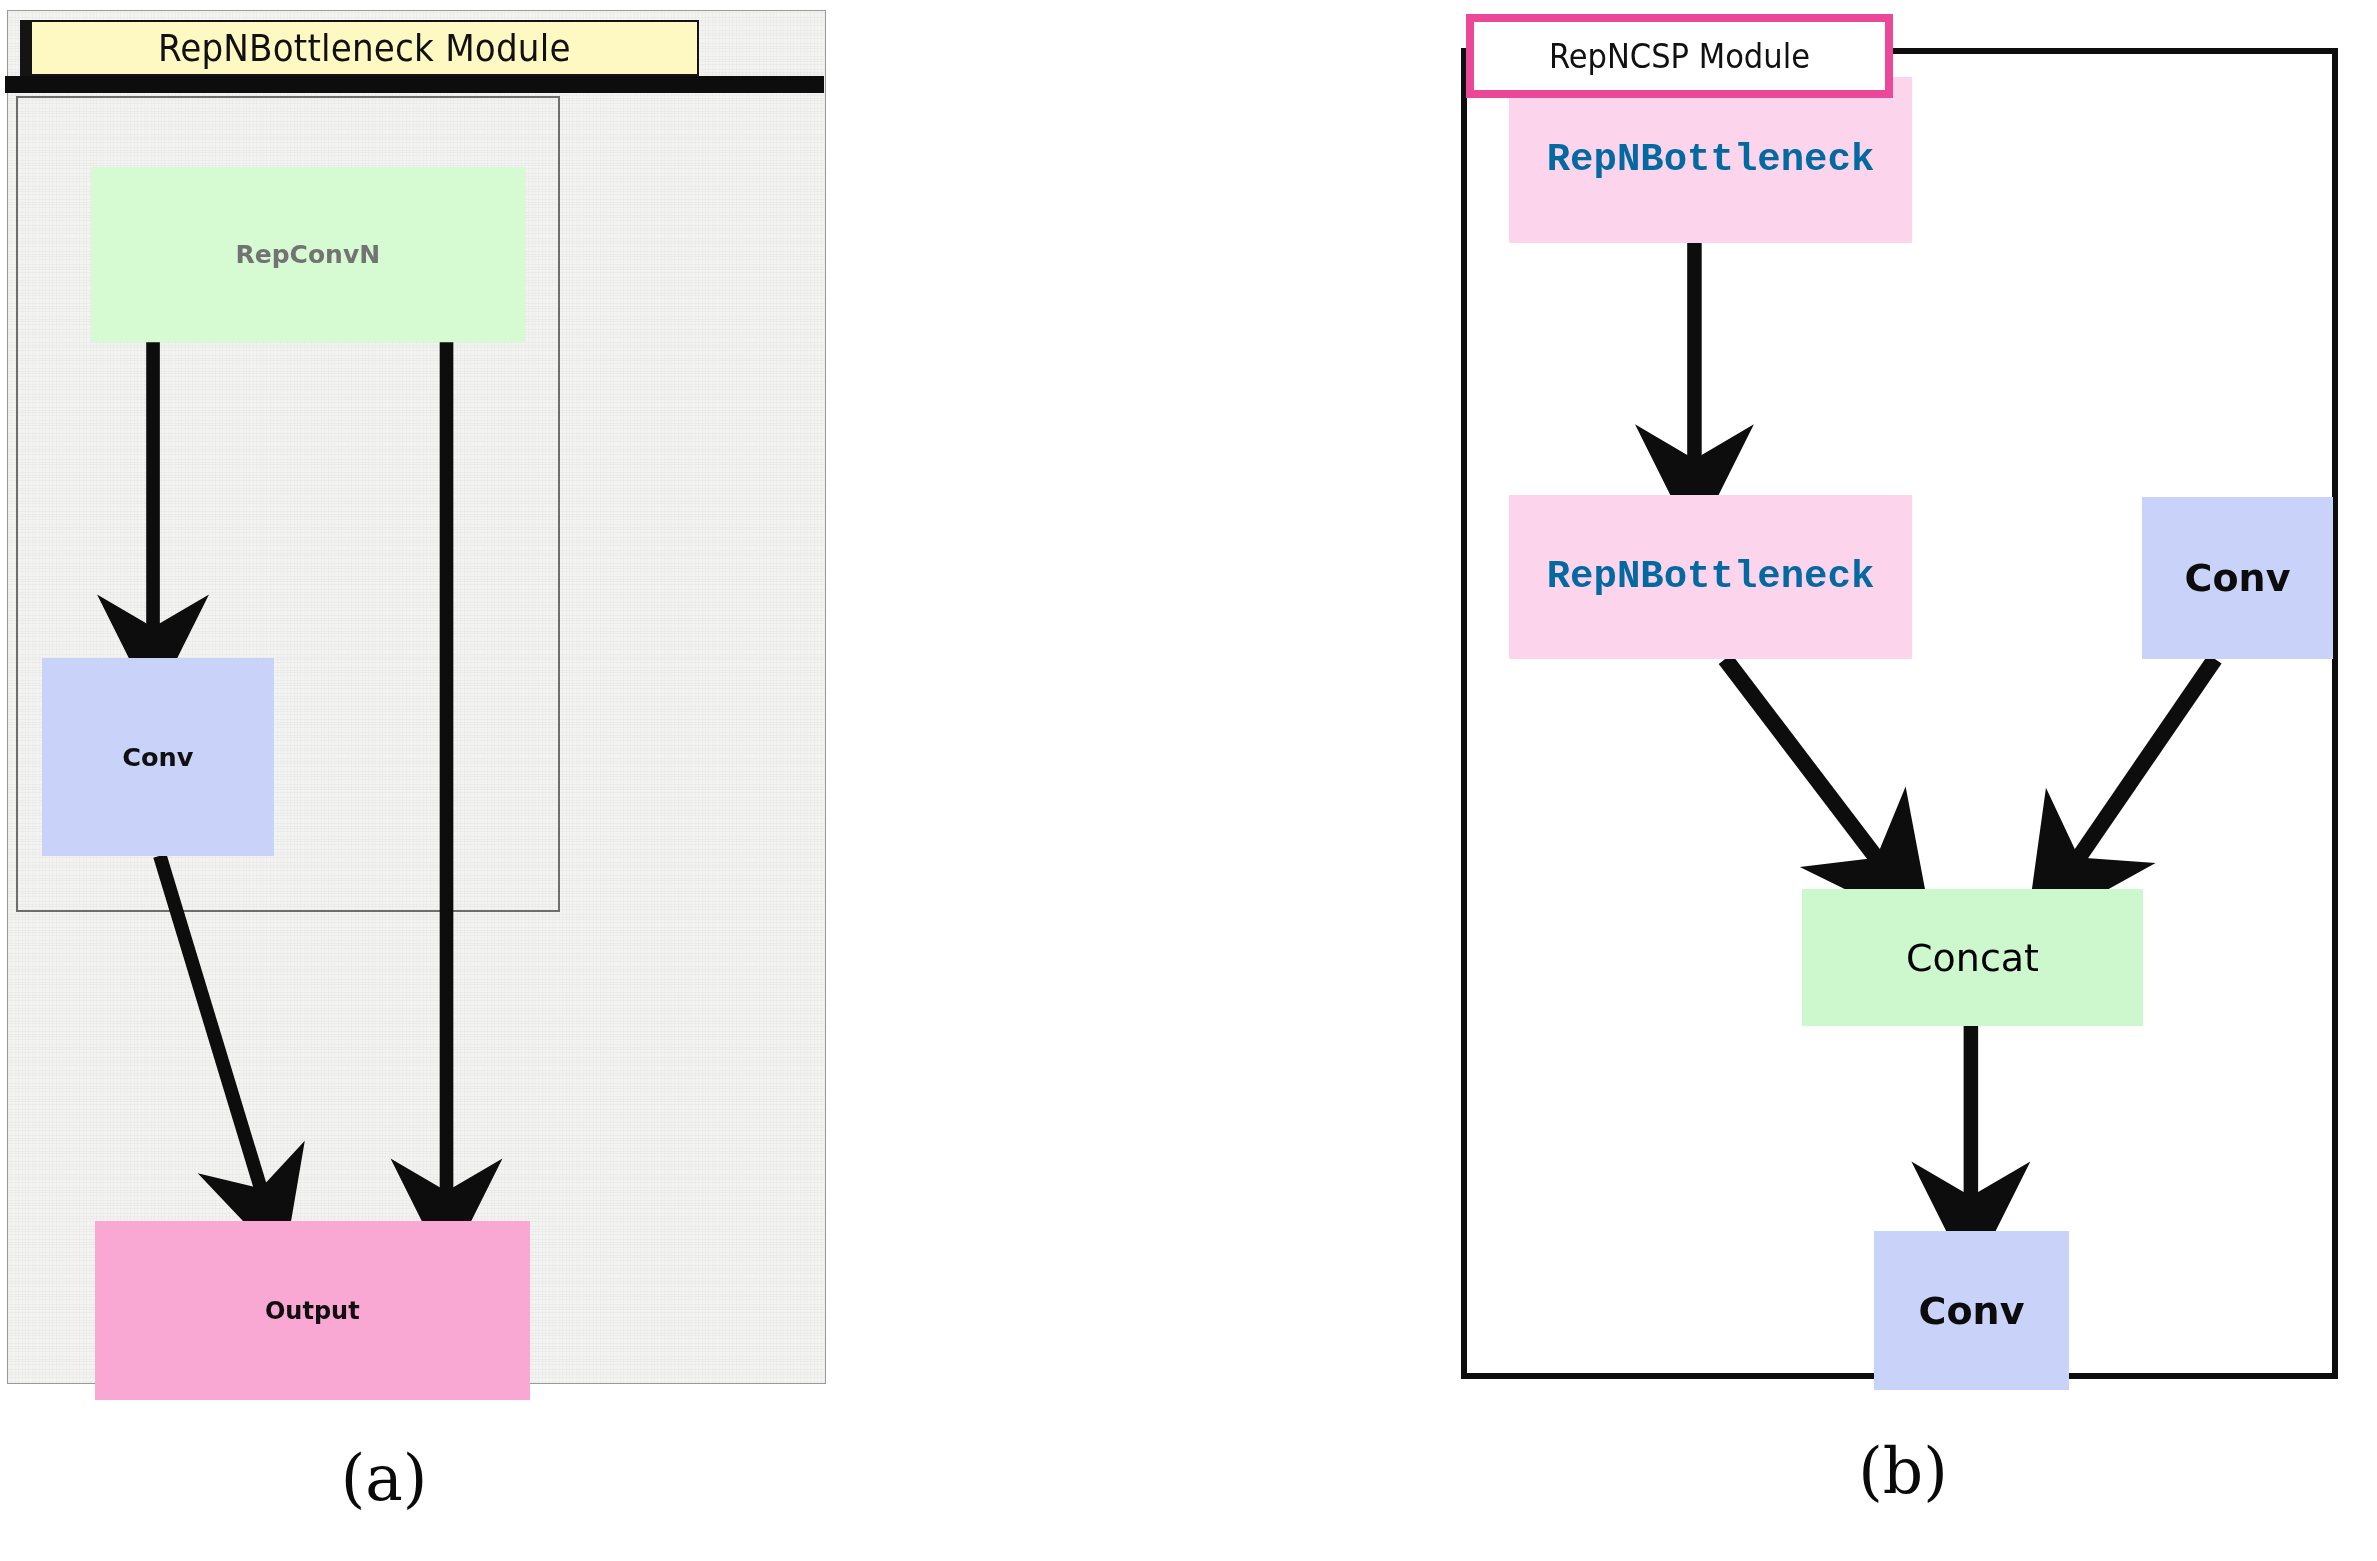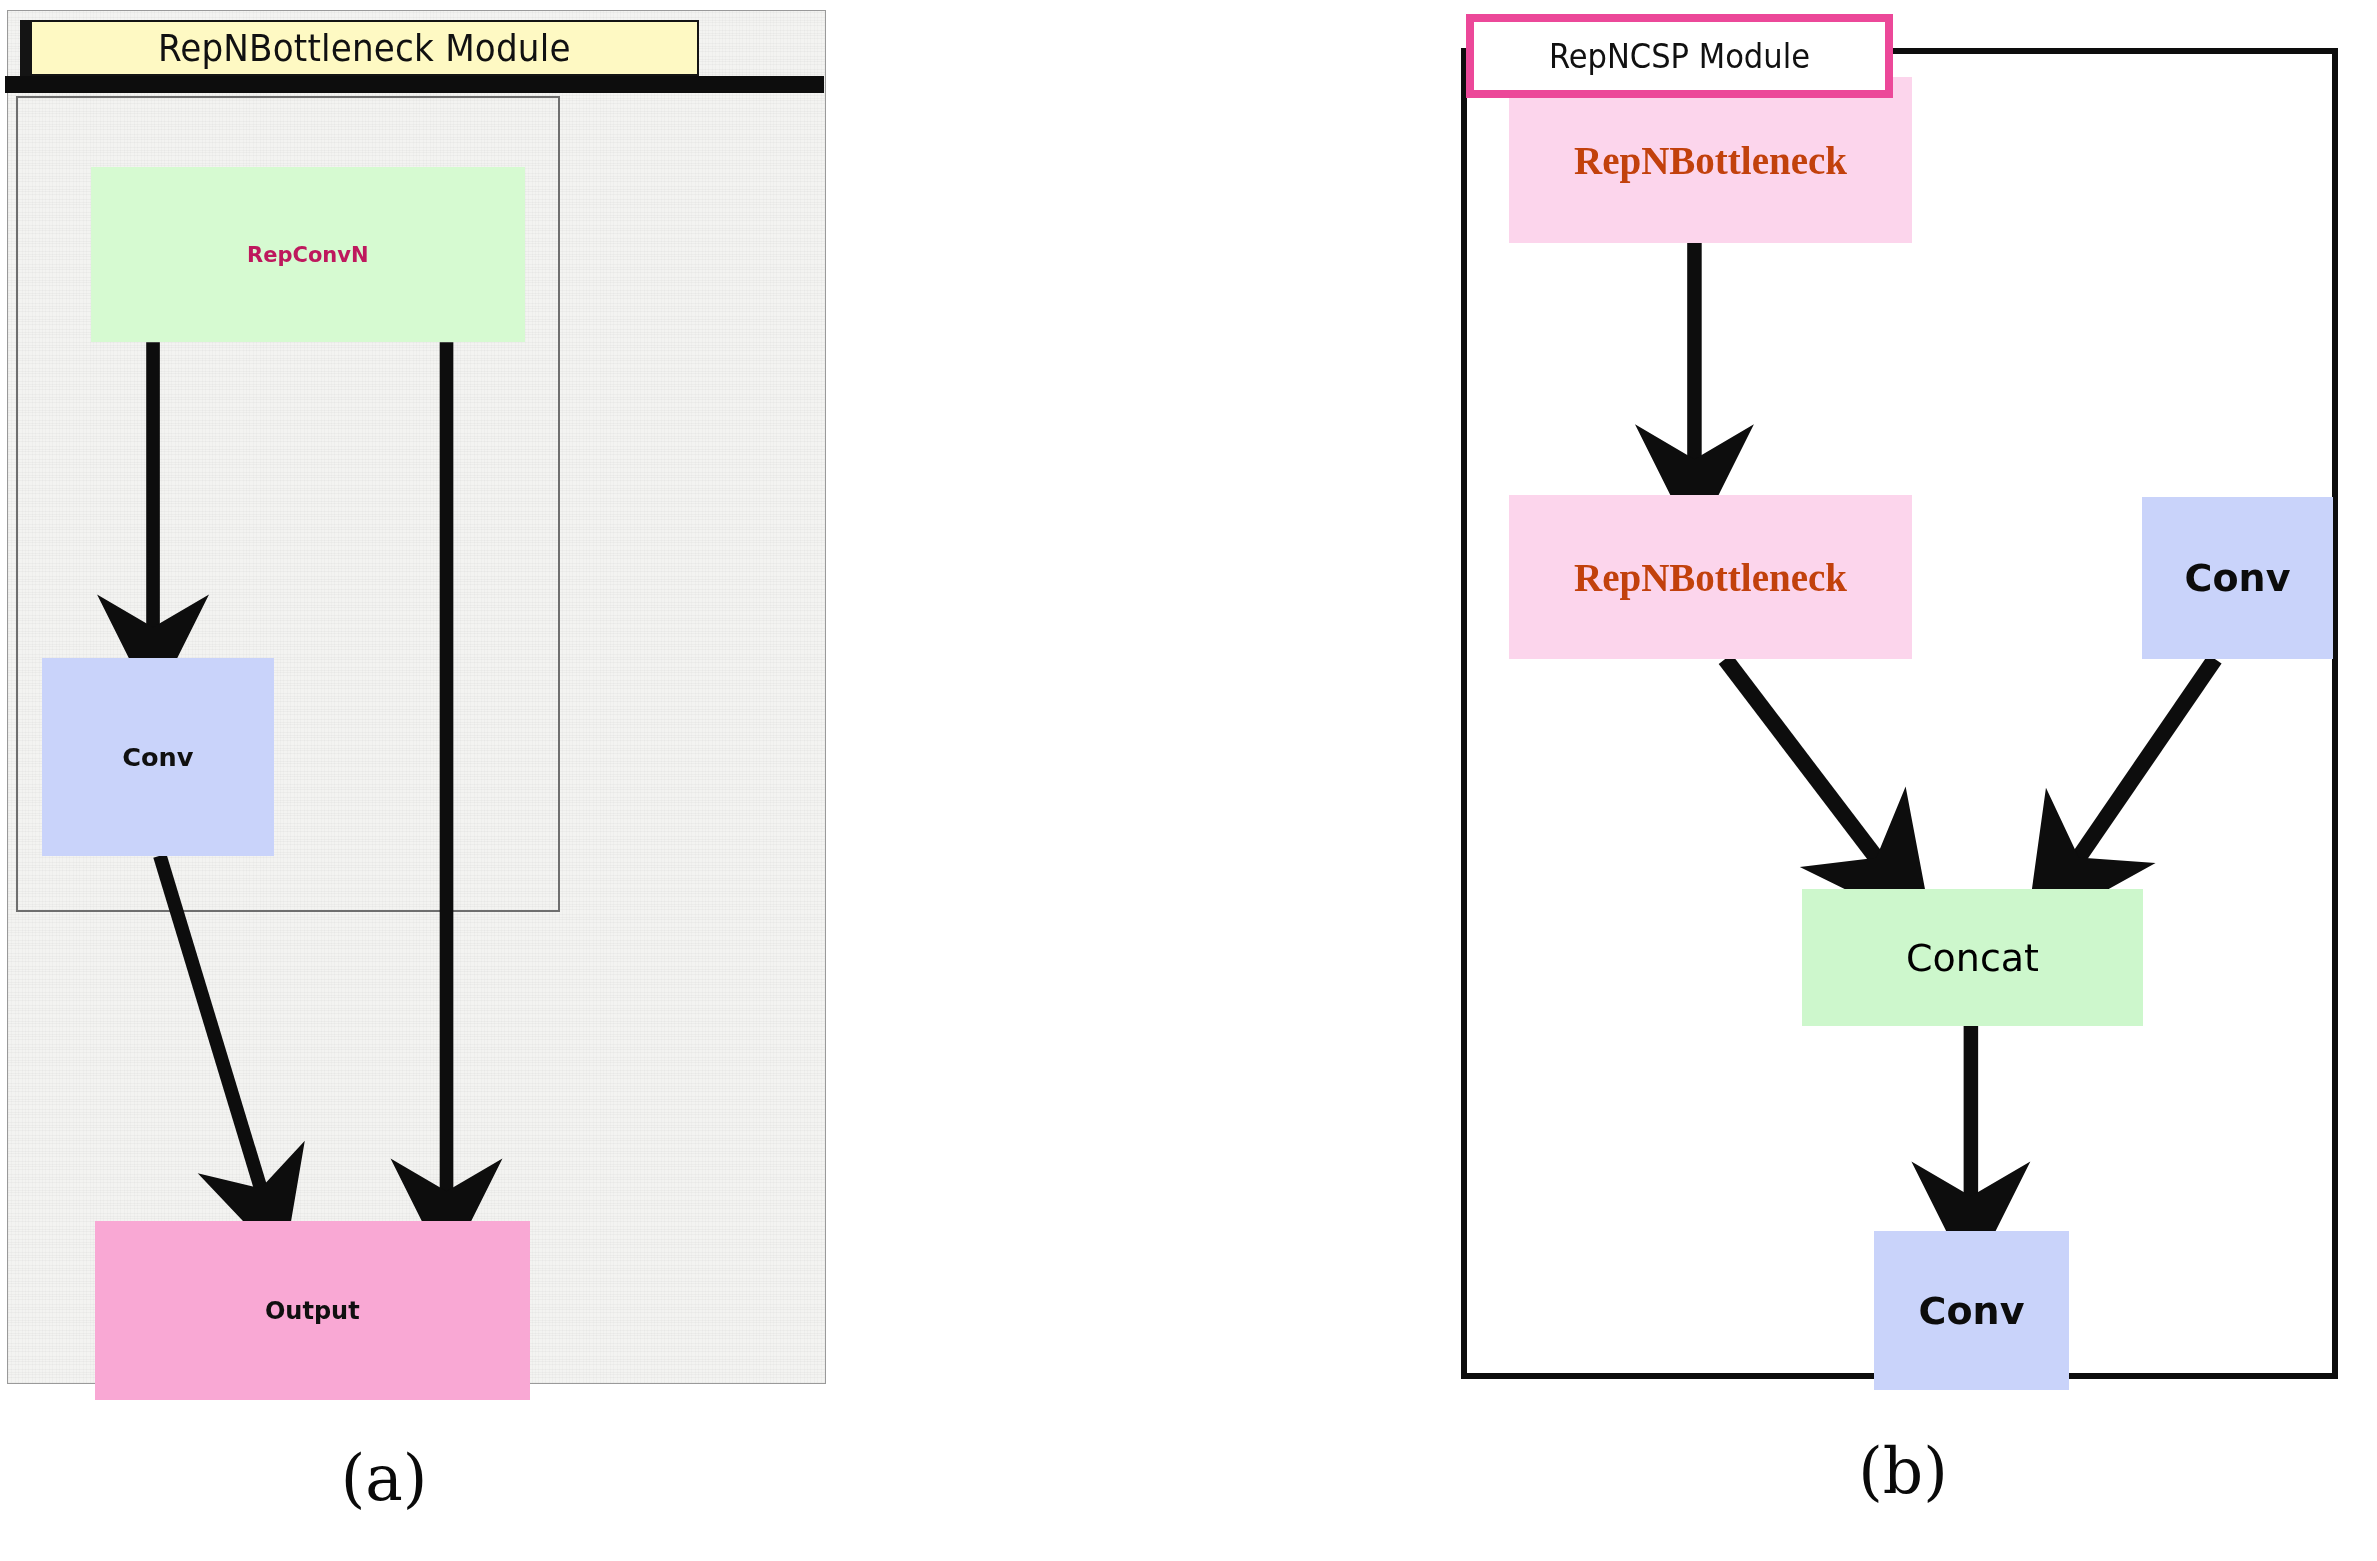--- a/index.html
+++ b/index.html
@@ -47,21 +47,21 @@
   .node{
     position:absolute;box-sizing:border-box;
     display:flex;align-items:center;justify-content:center;
     text-align:center;
   }
   .node span{display:block;}
 
   #a-node-repconvn{
     left:83px;top:156px;width:434px;height:175px;background:#d6fad1;
   }
-  #a-node-repconvn span{font-size:21px;font-weight:bold;color:#be185d;
+  #a-node-repconvn span{font-size:25px;font-weight:bold;color:#737373;
     font-family:"DejaVu Sans","Liberation Sans",sans-serif;}
 
   #a-node-conv{
     left:34px;top:647px;width:232px;height:198px;background:#c9d3fa;
   }
   #a-node-conv span{font-size:25.6px;font-weight:bold;color:#101010;
     font-family:"DejaVu Sans","Liberation Sans",sans-serif;}
 
   #a-node-output{
     left:87px;top:1210px;width:435px;height:179px;background:#f9a8d4;
@@ -92,22 +92,22 @@
     white-space:nowrap;
   }
 
   #b-node-rnb1{
     left:1509px;top:77px;width:403px;height:166px;background:#fcd5ec;
   }
   #b-node-rnb2{
     left:1509px;top:495px;width:403px;height:164px;background:#fcd5ec;
   }
   #b-node-rnb1 span,#b-node-rnb2 span{
-    font-size:39px;font-weight:bold;color:#c2410c;
-    font-family:Liberation Serif, serif;
+    font-size:39px;font-weight:bold;color:#0369a1;
+    font-family:Liberation Mono, monospace;
   }
 
   #b-node-conv-right{
     left:2142px;top:497px;width:191px;height:162px;background:#c9d3fa;
   }
   #b-node-conv-right span{
     font-size:38px;font-weight:bold;color:#0c0c0c;
     font-family:"DejaVu Sans","Liberation Sans",sans-serif;
   }
 

